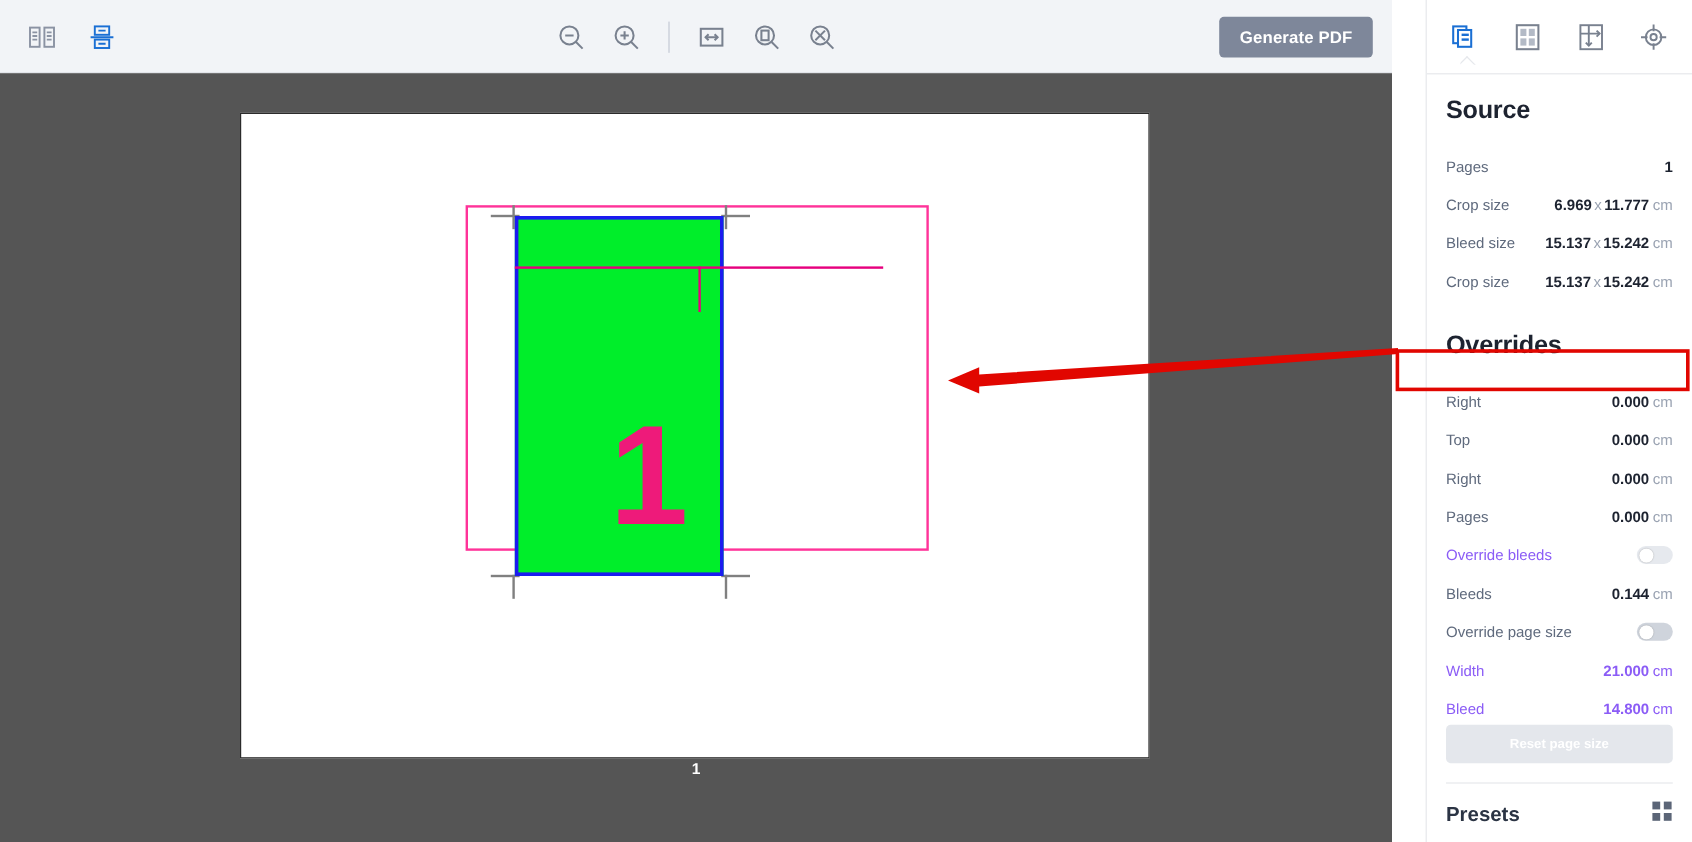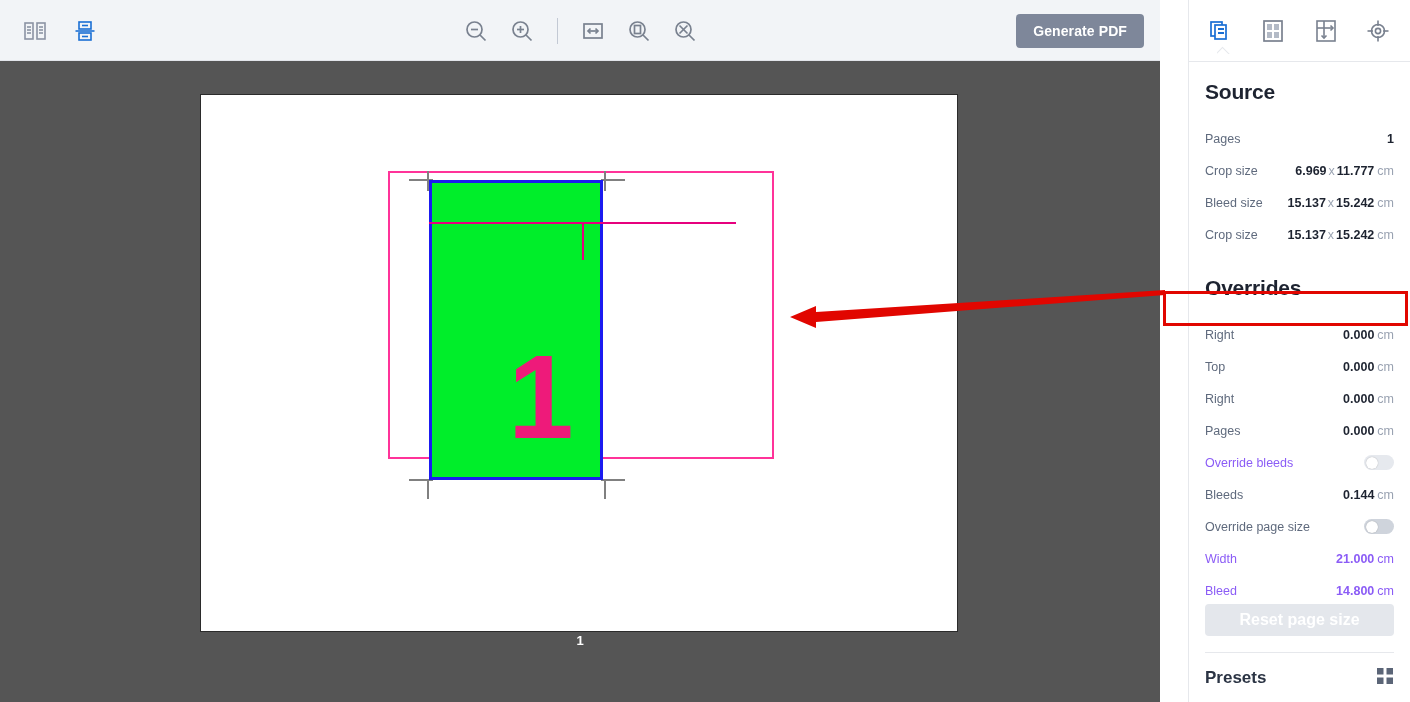--- a/index.html
+++ b/index.html
@@ -129,21 +129,21 @@
   .toggle.on .knob { right: 2px; }
   .toggle.off { background: #cfd4dc; }
   .toggle.off .knob { left: 2px; }
   .toggle.disabled { background: #e6e9ee; cursor: default; }
   .toggle.disabled .knob { left: 2px; }
 
   .reset-btn {
     width: 100%; height: 32px; margin-top: 6px;
     background: #e4e7ec; color: #ffffff;
     border: none; border-radius: 4px;
-    font-size: 16px; font-weight: bold; cursor: default;
+    font-size: 11px; font-weight: bold; cursor: default;
     font-family: "Liberation Sans", sans-serif;
   }
   .panel-sep { border-top: 1px solid #e6e8ec; margin-top: 16px; }
   .presets-row {
     display: flex; align-items: center; justify-content: space-between;
     padding: 14px 0 0 0;
   }
   .presets-title { font-size: 17px; font-weight: bold; color: #2b3444; }
 
   

